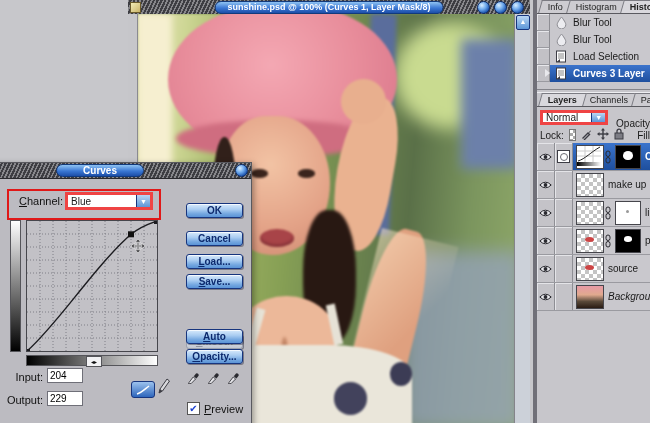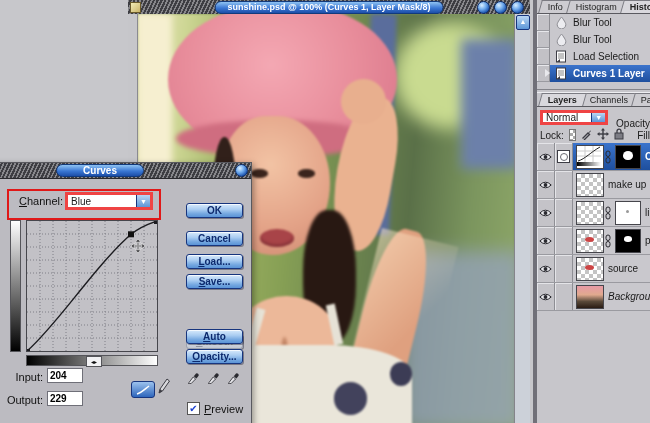--- a/index.html
+++ b/index.html
@@ -76,21 +76,21 @@
   #curves-dialog{left:-52px;top:162px;width:304px;height:272px;background:#bcbbc1;
                  border:1px solid #59595f;box-shadow:2px 2px 6px rgba(0,0,0,.35);box-sizing:border-box;}
   #curves-title{left:0;top:0;right:0;height:15px;}
   #curves-pill{position:absolute;left:50%;top:1px;transform:translateX(-50%);font-size:10px;padding:0 26px;}
   #curves-close{position:absolute;right:3px;top:1px;}
   #red-annotation{left:58px;top:26px;width:150px;height:27px;border:2px solid #e01818;z-index:5;}
   .mn{display:inline-block;}
   .mn::first-letter{text-decoration:underline;}
   .dlabel{font-size:11px;color:#111;}
   .field{background:#fff;border:1px solid #6f6f78;font-size:10px;font-family:"Liberation Sans",sans-serif;
-         padding:0 2px;box-sizing:border-box;font-weight:bold;}
+         padding:0 2px;box-sizing:border-box;}
   .btn-xp{background:linear-gradient(180deg,#d8eafc 0%,#a9ccf1 42%,#74a7e0 75%,#5a93d6 100%);
           border:1px solid #17357e;border-radius:3px;box-shadow:inset 0 1px 0 rgba(255,255,255,.75),1px 1px 0 rgba(40,40,60,.45);
           color:#0d2a6e;font-weight:bold;font-size:10px;display:flex;align-items:center;justify-content:center;
           width:57px;height:15px;box-sizing:border-box;}
   .btn-xp.disabled{background:linear-gradient(180deg,#e2e6ec,#c3c9d4);color:#8d93a0;border-color:#9aa0ae;margin-top:33px;}
   #vgrad{width:11px;height:132px;border:1px solid #55555a;background:linear-gradient(180deg,#fff,#000);box-sizing:border-box;}
   #hgrad{width:132px;height:11px;border:1px solid #55555a;background:linear-gradient(90deg,#000,#fff);box-sizing:border-box;}
   #hgrad-widget{position:absolute;left:59px;top:0;width:14px;height:9px;background:#f2f2f4;border:1px solid #55555a;
                 display:flex;align-items:center;justify-content:center;font-size:6px;color:#111;letter-spacing:0;}
   #curve-grid{width:132px;height:132px;border:1px solid #46464c;background:#c2c1c6;box-sizing:border-box;}
@@ -201,21 +201,21 @@
           </div>
         <div class="hicon">
           <svg width="12" height="13" viewBox="0 0 12 13">
               <rect x="1.5" y="1" width="9" height="11" fill="#fff" stroke="#3c3c44"></rect>
               <line x1="3" y1="4" x2="9" y2="4" stroke="#888"></line>
               <line x1="3" y1="6" x2="9" y2="6" stroke="#888"></line>
               <line x1="3" y1="8" x2="9" y2="8" stroke="#888"></line>
               <path d="M1.5 12 L5 9 L5 12 Z" fill="#3c3c44"></path>
             </svg>
         </div>
-        <div class="hlabel">Curves 1 Layer</div>
+        <div class="hlabel">Curves 3 Layer</div>
       </div>
     </div>
 
     <div class="panel-sub" style="margin-top:2px;">
       <div class="tab-row">
         <div class="tab active"><span>Layers</span></div>
         <div class="tab"><span>Channels</span></div>
         <div class="tab"><span>Paths</span></div>
       </div>
 

